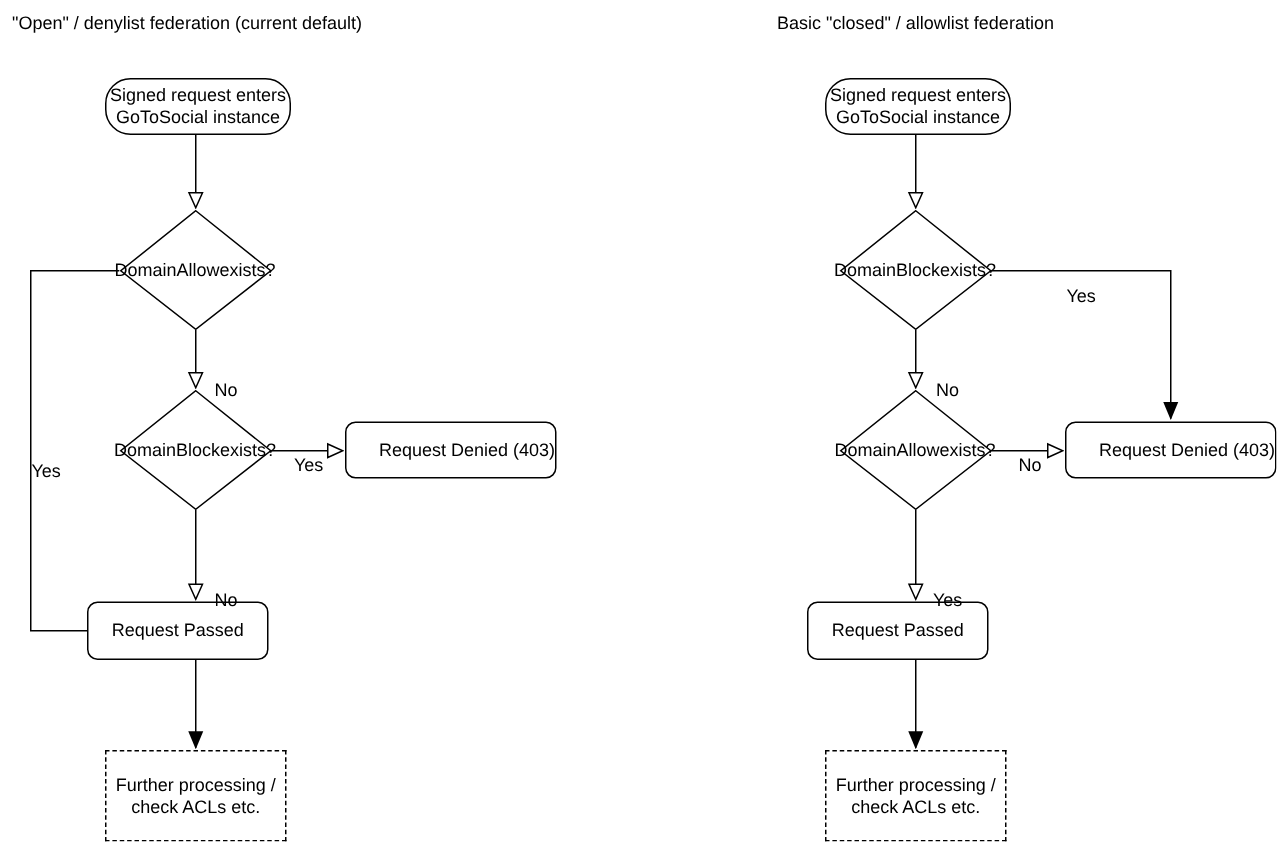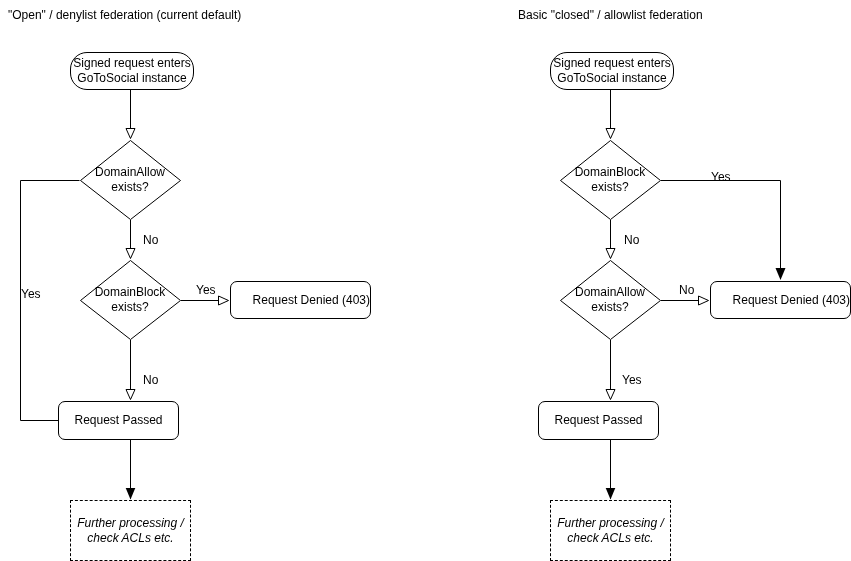--- a/index.html
+++ b/index.html
@@ -49,41 +49,41 @@
     text-align: center;
     line-height: 15px;
   }
   .node.start   { left: 70px;  top: 52px;  width: 124px; height: 38px; border-radius: 17px; }
   .node.denied  { left: 230px; top: 281px; width: 141px; height: 38px; align-items: flex-end; }
   .node.passed  { left: 58px;  top: 401px; width: 121px; height: 39px; }
   .node.further {
     left: 70px; top: 500px; width: 121px; height: 61px;
     border: 1px dashed #000000;
     border-radius: 0;
-    font-style: italic;
   }
   .diamond-text {
     position: absolute;
     width: 110px;
     height: 30px;
     display: flex;
-    flex-direction: column;
+    flex-direction: row;
     align-items: center;
     justify-content: center;
     text-align: center;
     line-height: 15px;
     pointer-events: none;
   }
   .diamond-text.d1 { left: 75px; top: 165px; }
   .diamond-text.d2 { left: 75px; top: 285px; }
   .edge-label {
     position: absolute;
     line-height: 13px;
     white-space: nowrap;
     background: transparent;
+    margin-top: 20px;
   }
 </style>
 </head>
 <body>
 
 <div id="canvas">
 
   <div class="chart" id="chart-left">
     <svg class="edges-svg" viewBox="0 0 425 561" xmlns="http://www.w3.org/2000/svg">
       <defs>

